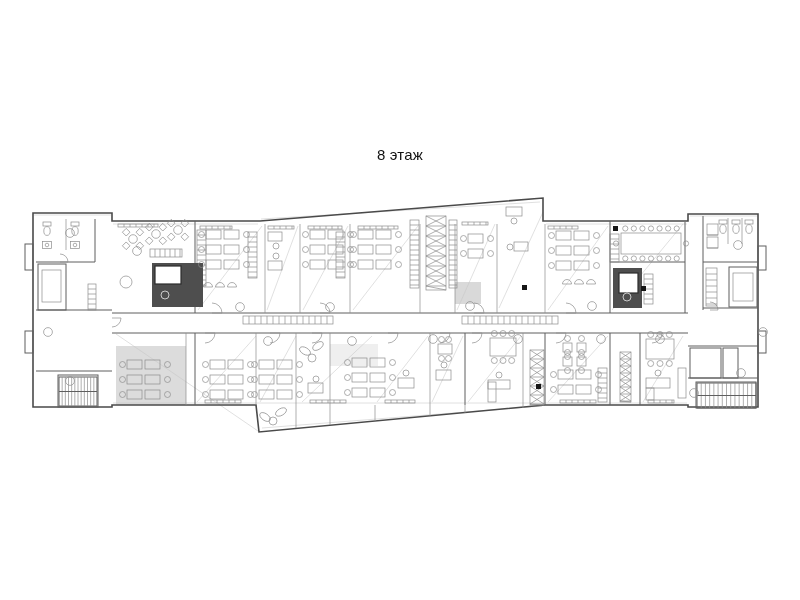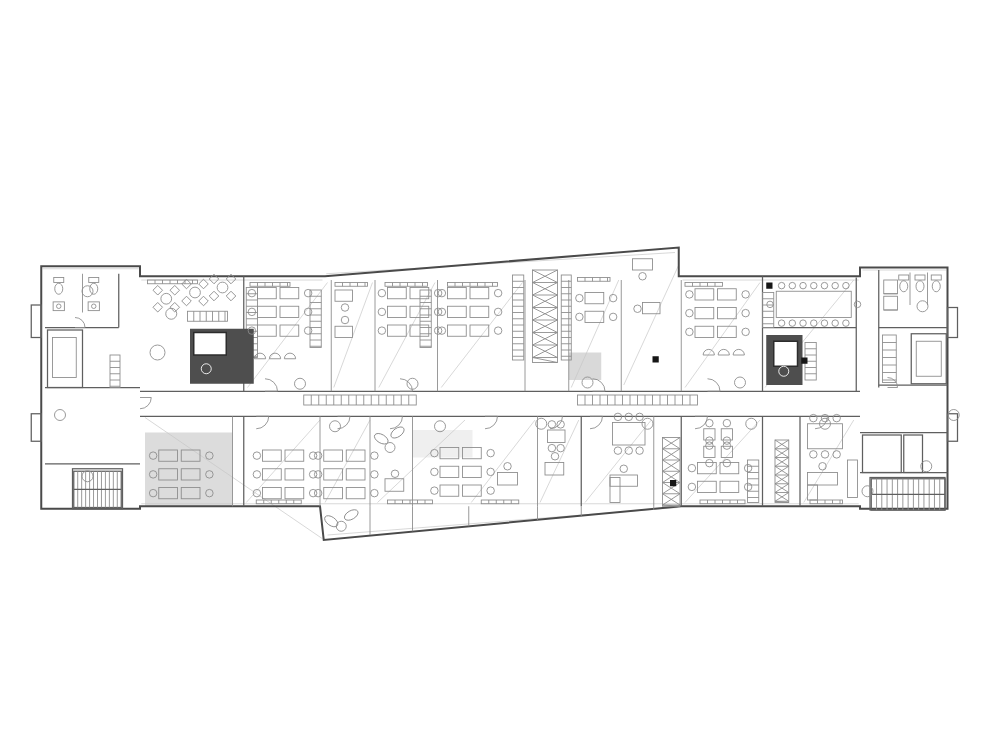--- a/index.html
+++ b/index.html
@@ -10,20 +10,21 @@
   svg{position:absolute;left:0;top:0;}
   .w2{stroke:#4a4a4a;stroke-width:1.6;fill:none;}
   .w1{stroke:#5f5f5f;stroke-width:1;fill:none;}
   .t{stroke:#8c8c8c;stroke-width:.7;fill:none;}
   .f{stroke:#c6c6c6;stroke-width:.55;fill:none;}
 </style>
 </head>
 <body>
 
 <div class="page">
+  <div class="floor-title">8 этаж</div>
   <svg id="plan-svg" width="800" height="600" viewBox="0 0 800 600">
       <g>
         <rect x="116" y="346" width="70" height="59" fill="#dcdcdc"></rect>
         <rect x="455" y="282" width="26" height="22" fill="#d9d9d9"></rect>
         <rect x="330" y="344" width="48" height="22" fill="#efefef"></rect>
       </g>
       <g>
         <line x1="198" y1="310" x2="262" y2="226" class="f"></line>
         <line x1="267" y1="310" x2="298" y2="226" class="f"></line>
         <line x1="303" y1="310" x2="348" y2="226" class="f"></line>

